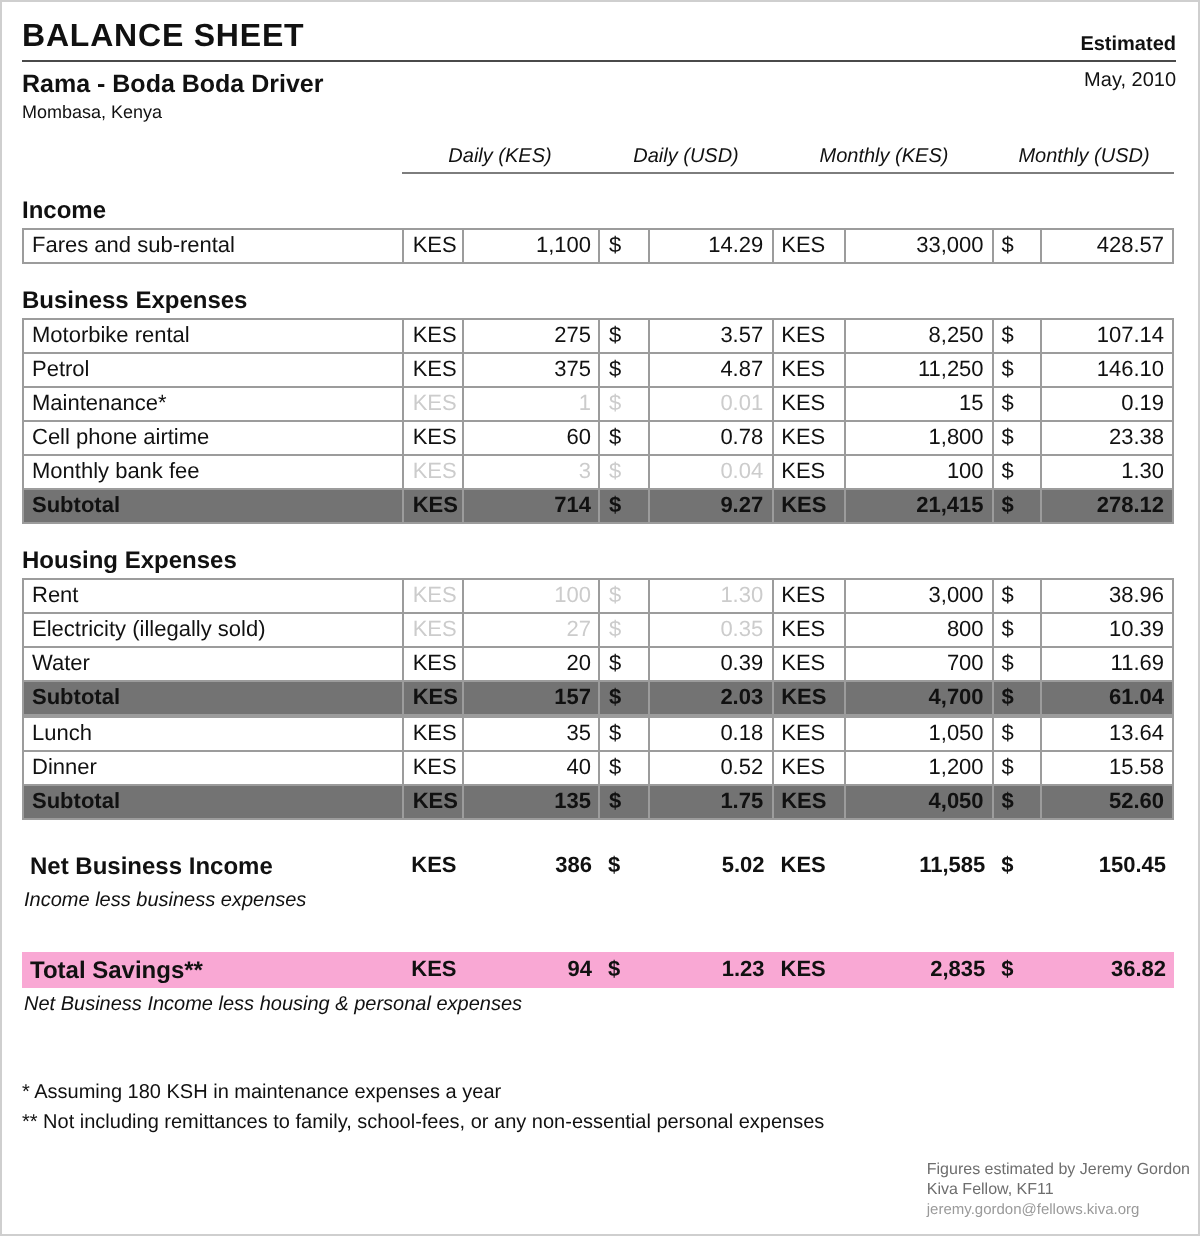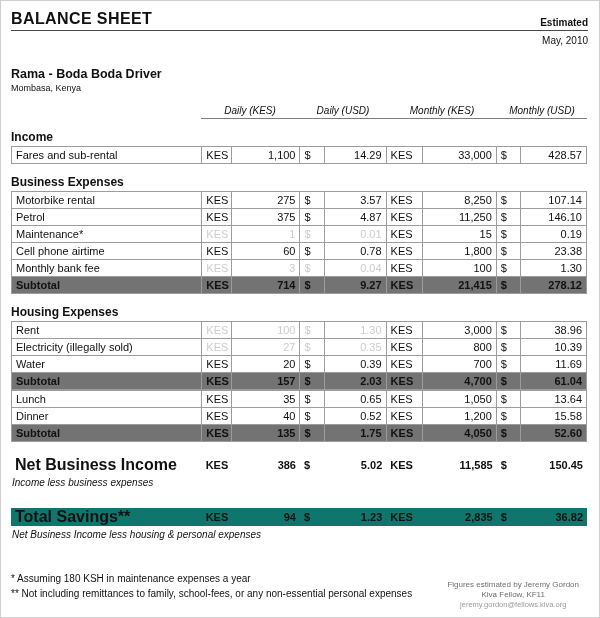--- a/index.html
+++ b/index.html
@@ -8,21 +8,21 @@
   .page {
     width:600px; height:618px; background:#fff; border:1px solid #cfcfcf;
     padding:9px 11px 8px 10px; position:relative; overflow:hidden;
   }
   
   .header-top { display:flex; justify-content:space-between; align-items:flex-end;
     border-bottom:1px solid #4a4a4a; padding-bottom:2px; }
   .title { font-size:16px; font-weight:bold; letter-spacing:0.4px; }
   .estimated { font-size:10px; font-weight:bold; }
   .subject-row { display:flex; justify-content:space-between; margin-top:4px; }
-  .subject { font-size:12.5px; font-weight:bold;margin-top:32px; }
+  .subject { font-size:12.5px; font-weight:bold; }
   .est-date { font-size:10px; }
   .location { font-size:9px; margin-top:2px; }
 
   
   table.sheet { border-collapse:collapse; table-layout:fixed; width:576px; font-size:11px; }
   table.sheet td { height:17px; padding:0 4px; white-space:nowrap; overflow:hidden; vertical-align:middle; }
   table.bordered td { border:1px solid #9c9c9c; }
   td.label { text-align:left; }
   td.cur { text-align:left; }
   td.val { text-align:right; }
@@ -33,28 +33,28 @@
   table.colhead { margin-top:9px; }
   table.colhead td { height:16px; font-size:10px; font-style:italic; text-align:center;
     vertical-align:bottom; padding-bottom:2px; }
   table.colhead td.head { border-bottom:1px solid #7d7d7d; }
 
   .section-title { font-weight:bold; font-size:12px; margin:11px 0 2px 0; }
 
   
   table.summary { margin-top:14px; }
   table.summary td { height:18px; font-weight:bold; }
-  table.summary td.label { font-size:16px; }
+  table.summary td.label { font-size:12px; }
   table.shadedTbl { margin-top:20px; }
-  table.shadedTbl td { background:#0f766e; }
+  table.shadedTbl td { background:#f9a8d4; }
   .summary-note { font-style:italic; font-size:10px; margin:3px 0 0 1px; }
 
   
   .footnotes { margin-top:31px; font-size:10px; line-height:15px; }
-  .credits { position:absolute; right:20px; bottom:7px; text-align:center;
+  .credits { position:absolute; right:4px; bottom:7px; text-align:left;
     font-size:8px; line-height:10px; color:#6e6e6e;margin-left:20px; }
   .credits .email { font-size:7.5px; color:#9a9a9a; }
 </style>
 </head>
 <body>
 
 <div class="page">
 
   <div class="header-top">
     <div class="title">BALANCE SHEET</div>
@@ -270,21 +270,21 @@
           <col style="width: 74px;">
           <col style="width: 24px;">
           <col style="width: 66px;">
         </colgroup>
         <tbody>
           <tr>
             <td class="label">Lunch</td>
             <td class="cur">KES</td>
             <td class="val">35</td>
             <td class="cur">$</td>
-            <td class="val">0.65</td>
+            <td class="val">0.18</td>
             <td class="cur">KES</td>
             <td class="val">1,050</td>
             <td class="cur">$</td>
             <td class="val">13.64</td>
           </tr>
           <tr>
             <td class="label">Dinner</td>
             <td class="cur">KES</td>
             <td class="val">40</td>
             <td class="cur">$</td>

